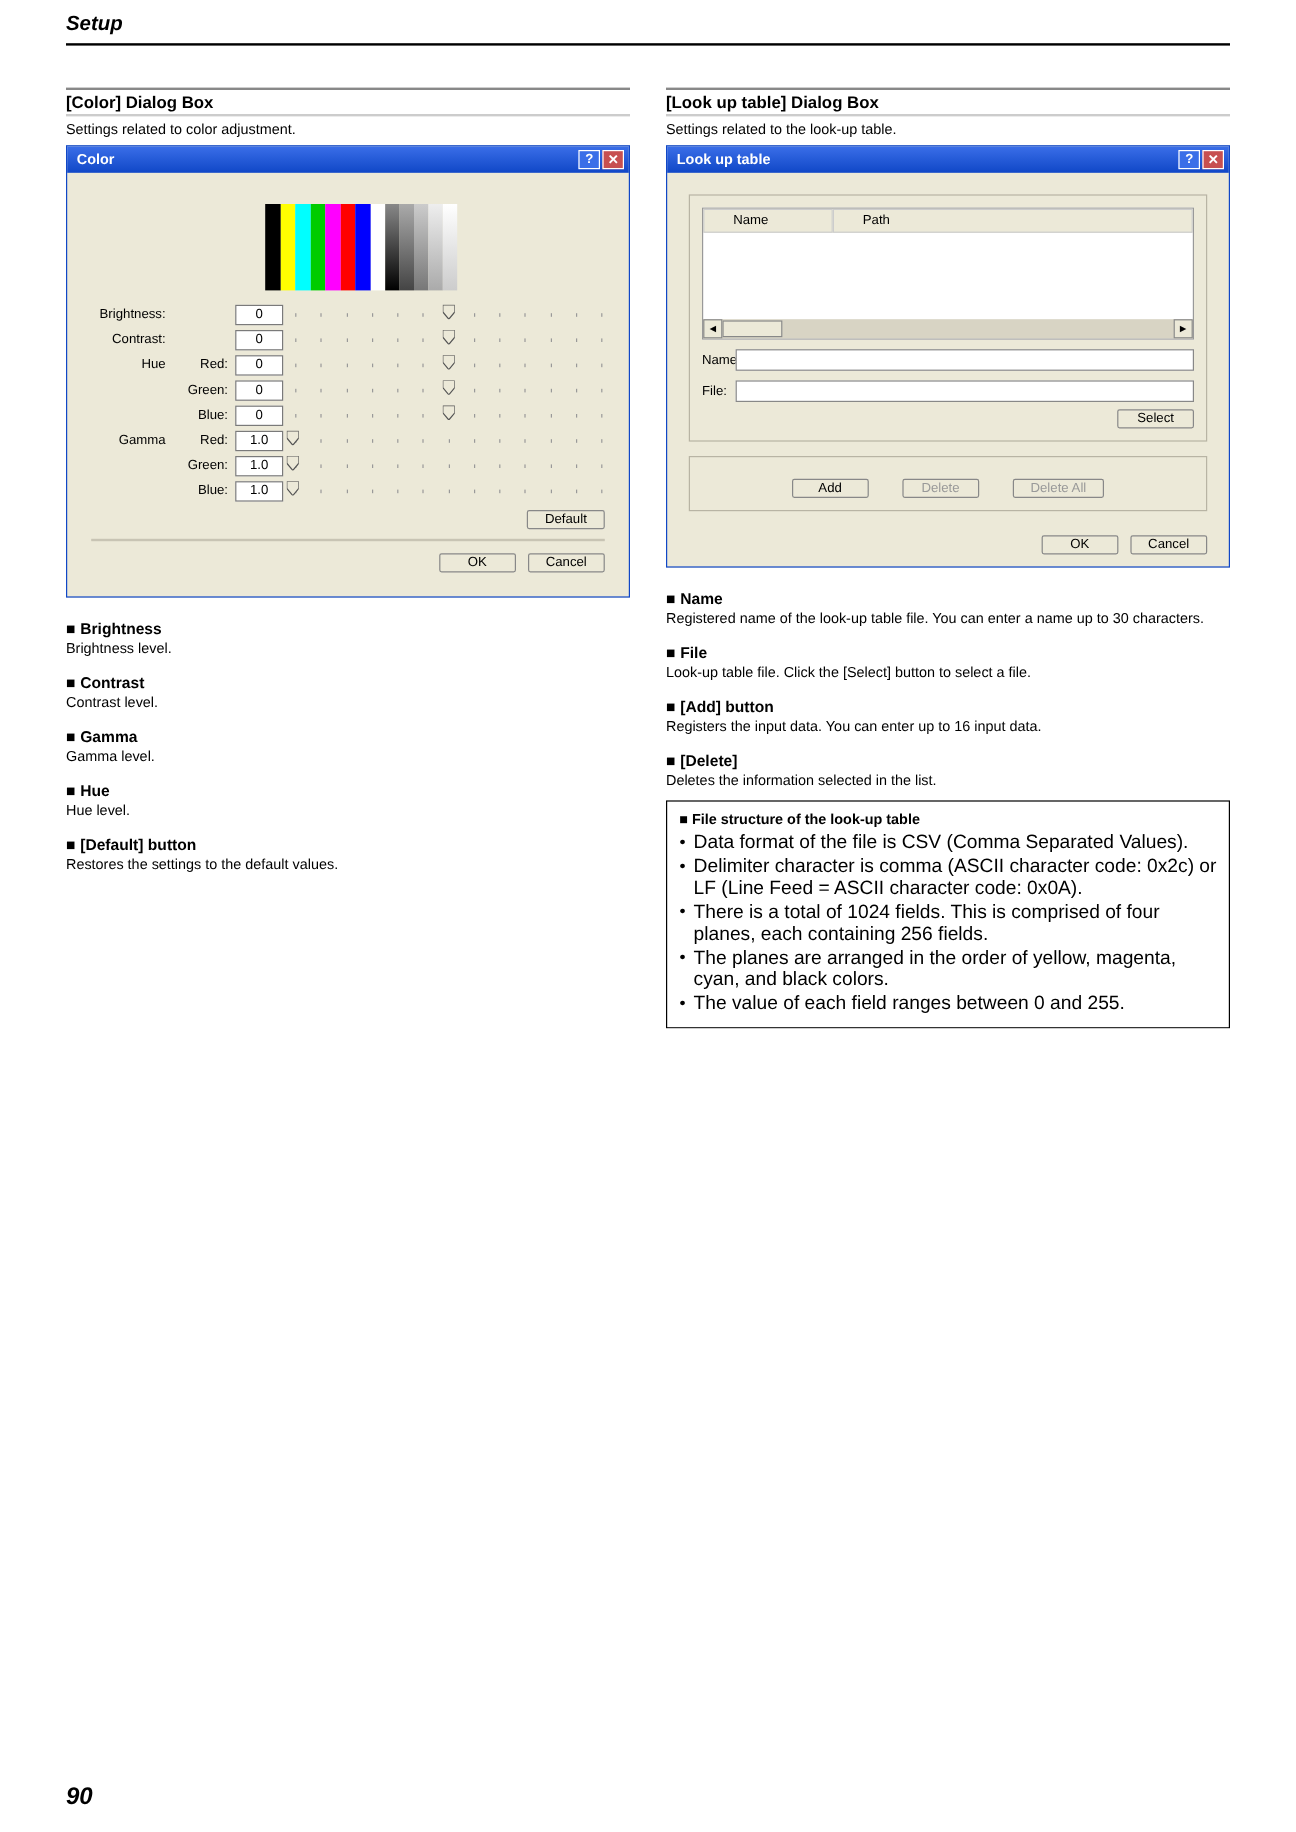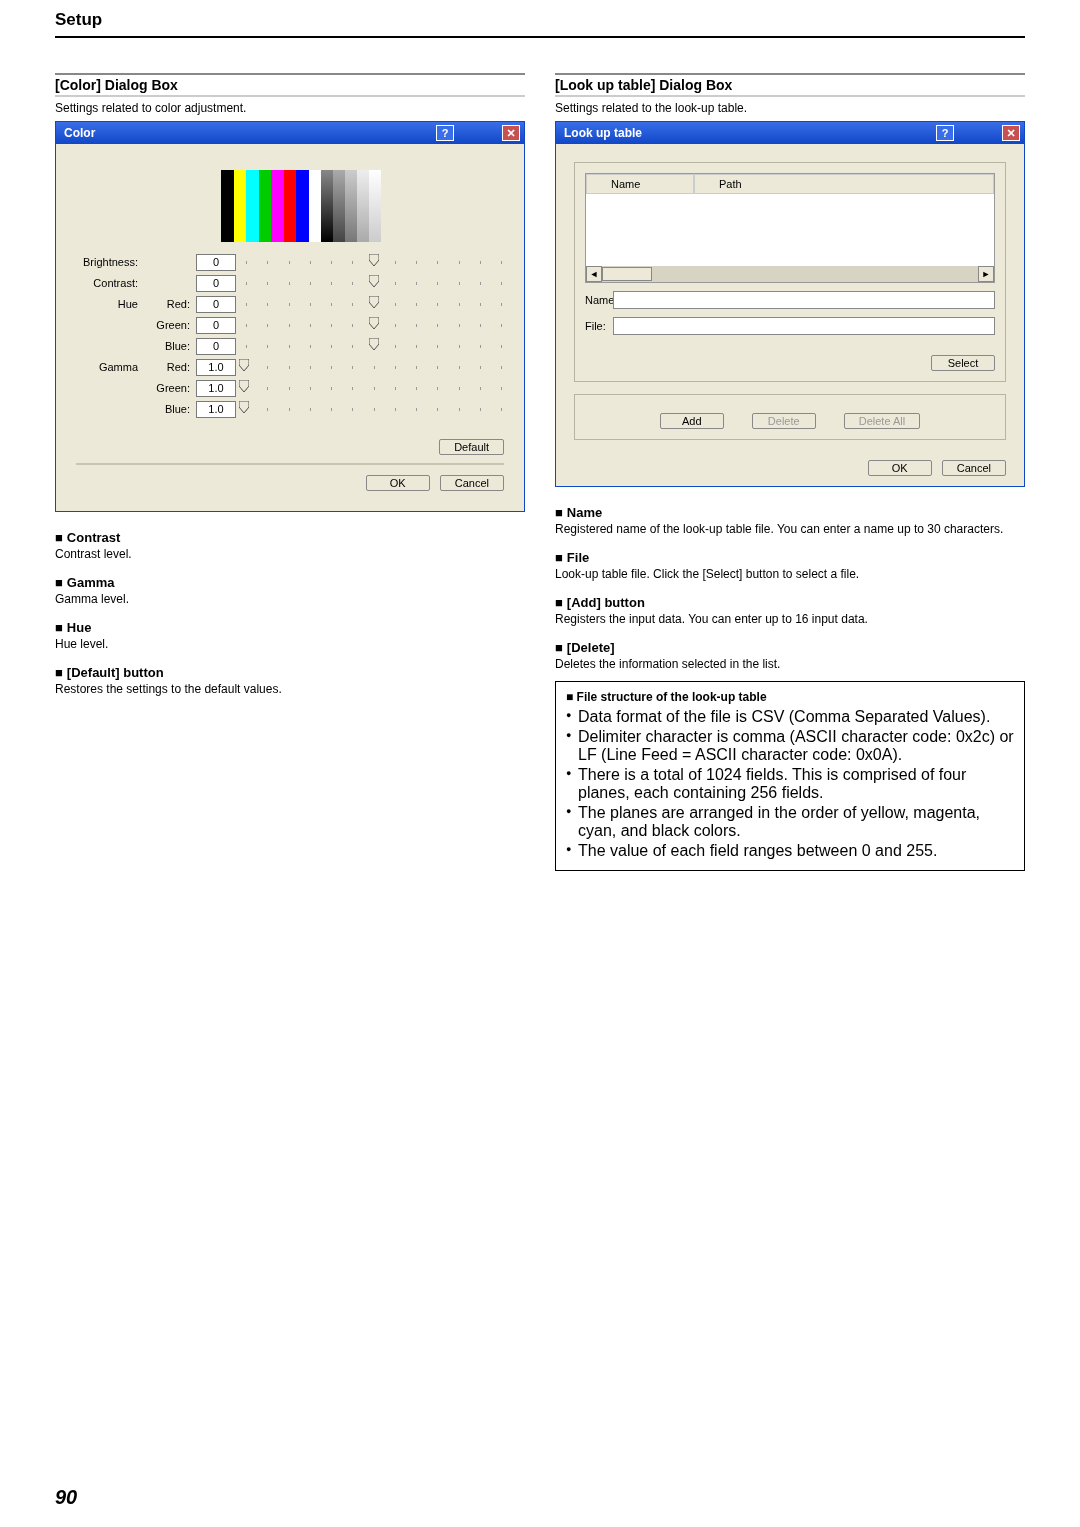--- a/index.html
+++ b/index.html
@@ -1,42 +1,42 @@
 <!DOCTYPE html>
 <html><head>
 <meta charset="utf-8">
 <style>
 * { box-sizing: border-box; margin: 0; padding: 0; }
 body { font-family: Arial, Helvetica, sans-serif; font-size: 12px; color: #000; background: #fff; width: 1080px; margin: 0 auto; padding: 0 55px; }
-.page-header { font-size: 17px; font-weight: bold; padding: 10px 0 6px 0; border-bottom: 2px solid #000; }
+.page-header { font-size: 17px; font-weight: bold; font-style: italic; padding: 10px 0 6px 0; border-bottom: 2px solid #000; }
 .cols { display: flex; gap: 30px; margin-top: 35px; }
 .col { flex: 1; min-width: 0; }
 .section-title { font-size: 14px; font-weight: bold; border-top: 2px solid #888; border-bottom: 2px solid #ccc; padding: 2px 0; margin-bottom: 4px; }
 .section-desc { font-size: 12px; margin-bottom: 6px; }
 .dialog { border: 1px solid #1047c7; background: #ece9d8; margin-bottom: 18px; }
-.dialog-titlebar { display: flex; align-items: center; background: linear-gradient(#3a6ee8,#1047c7); color: #fff; font-weight: bold; font-size: 12px; height: 22px; padding: 0 4px 0 8px; gap: 46px; }
+.dialog-titlebar { display: flex; align-items: center; background: linear-gradient(#3a6ee8,#1047c7); color: #fff; font-weight: bold; font-size: 12px; height: 22px; padding: 0 4px 0 8px; }
 .dialog-titlebar .spacer { flex: 1; }
 .tb-btn { width: 18px; height: 16px; border: 1px solid #fff; background: #c75050; color: #fff; display: flex; align-items: center; justify-content: center; font-size: 11px; font-weight: bold; margin-left: 2px; }
 .tb-help { background: #3a6ee8; }
 .dialog-body { padding: 20px; }
 .color-preview { display: flex; height: 72px; margin: 6px 0 10px 145px; width: 160px; }
 .stripe { flex:1; }
 .grad-col { width:12px; }
 .row { display: flex; align-items: center; height: 20px; margin-bottom: 1px; }
 .row-label-main { width: 70px; text-align: right; padding-right: 8px; font-size: 11px; }
 .row-label-sub { width: 50px; text-align: right; padding-right: 6px; font-size: 11px; }
 .val-box { width: 40px; height: 17px; border: 1px solid #7a7a7a; background: #fff; text-align: center; font-size: 11px; line-height: 15px; }
 .slider-track { flex: 1; height: 16px; position: relative; margin-left: 8px; }
 .ticks { position: absolute; inset:0; display:flex; justify-content:space-between; align-items:center; padding:0 2px; }
 .tick { width:1px; height:3px; background:#999; }
 .thumb { position:absolute; top:0; transform:translateX(-50%); }
 .thumb svg { display:block; }
 .btn { border:1px solid #888; background:#ece9d8; padding:1px 14px; font-size:11px; min-width:64px; text-align:center; border-radius:2px; }
 .btn.dis { color:#999; }
-.row-right { display:flex; justify-content:flex-end; gap:8px; margin-top:20px; }
+.row-right { display:flex; justify-content:flex-end; gap:8px; margin-top:6px; }
 .hrsep { height:2px; background:#c8c4b4; margin:8px 0 2px; }
 .ok-row { display:flex; justify-content:flex-end; gap:10px; padding:8px 0 0 0; }
 .item-block { margin-top: 14px; }
 .item-title { font-size: 13px; font-weight: bold; }
 .item-title .sq { font-size: 13px; margin-right: 4px; }
 .item-desc { font-size: 12px; margin-top: 2px; }
 
 .lut-body { padding: 18px 18px 10px; }
 .lut-panel { border:1px solid #b8b4a4; padding:10px; background:#ece9d8; margin-bottom:12px; }
 .lut-list { background:#fff; border:1px solid #999; height:110px; position:relative; }
@@ -319,20 +319,24 @@
         <div class="hrsep"></div>
         <div class="ok-row">
           <button class="btn">OK</button>
           <button class="btn">Cancel</button>
         </div>
       </div>
     </div>
 
     <div id="left-items">
         <div class="item-block">
+          <div class="item-title"><span class="sq">■</span>Brightness</div>
+          <div class="item-desc">Brightness level.</div>
+        </div>
+        <div class="item-block">
           <div class="item-title"><span class="sq">■</span>Contrast</div>
           <div class="item-desc">Contrast level.</div>
         </div>
         <div class="item-block">
           <div class="item-title"><span class="sq">■</span>Gamma</div>
           <div class="item-desc">Gamma level.</div>
         </div>
         <div class="item-block">
           <div class="item-title"><span class="sq">■</span>Hue</div>
           <div class="item-desc">Hue level.</div>

